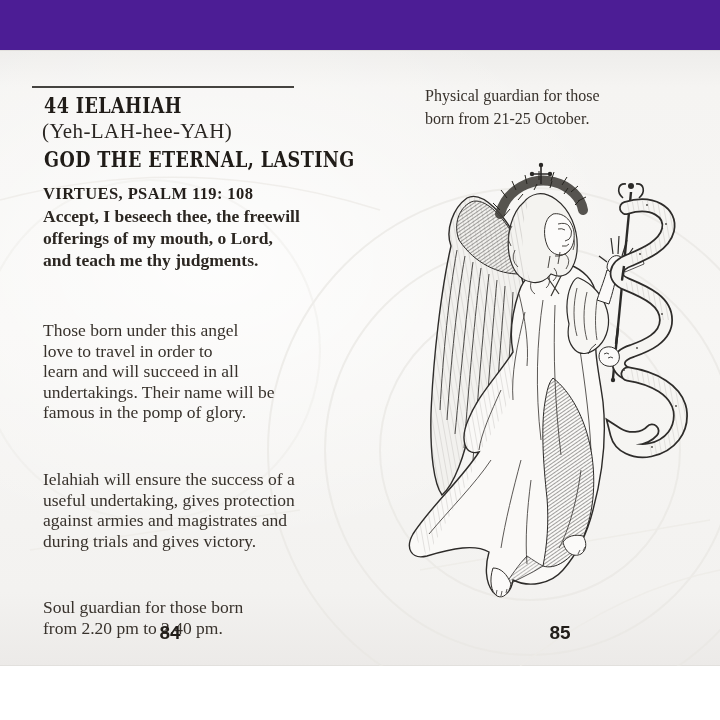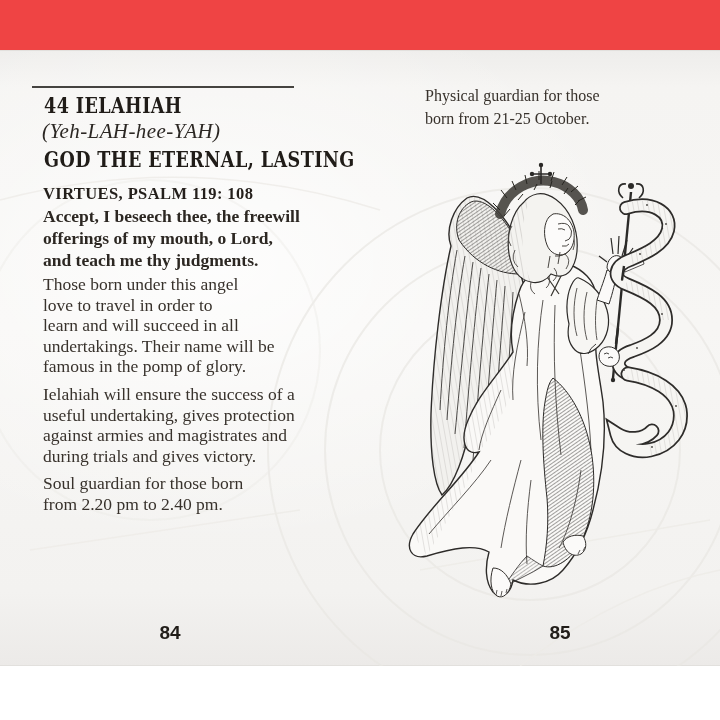--- a/index.html
+++ b/index.html
@@ -1,49 +1,49 @@
 <!DOCTYPE html>
 <html><head>
 <meta charset="utf-8">
 <style>
   * { margin:0; padding:0; box-sizing:border-box; }
   html,body { width:720px; height:720px; background:#ffffff; overflow:hidden;
     font-family:"Liberation Serif","DejaVu Serif",serif; }
-  .stage { position:relative; width:720px; height:532px; background:#ef4444; }
+  .stage { position:relative; width:720px; height:532px; background:#4c1d95; }
 
   
   .spread {
     position:absolute; left:0; top:50px; width:720px; height:616px;
     background:
       radial-gradient(ellipse 600px 400px at 30% 35%, rgba(255,255,255,.8), rgba(255,255,255,0) 70%),
       linear-gradient(180deg,#eeedeb 0%, #f5f4f2 6%, #f7f6f4 45%, #f3f2f0 88%, #eceae8 100%);
     box-shadow: inset 0 1px 0 #e2e0dd, inset 0 -1px 0 #e2e0dd;
   }
   .texture { position:absolute; inset:0; }
 
   
   .rule { position:absolute; left:32px; top:36px; width:262px; height:2px; background:#454340; }
   .display {
     font-family:"DejaVu Serif",serif; font-weight:bold; color:#201c18;
     font-size:22px; letter-spacing:.5px; transform:scaleX(.8); transform-origin:left center;
     display:inline-block; white-space:nowrap;
   }
   .title   { position:absolute; left:44px; top:42px; }
-  .pron    { position:absolute; left:42px; top:69px; font-style:italic; font-size:21px; color:#2b2723; letter-spacing:.4px; white-space:nowrap; }
+  .pron    { position:absolute; left:42px; top:69px; font-size:21px; color:#2b2723; letter-spacing:.4px; white-space:nowrap; }
   .epithet { position:absolute; left:44px; top:96px; }
   .psalm-head {
     position:absolute; left:43px; top:134px; font-weight:bold; font-size:16.5px;
     letter-spacing:.4px; color:#241f1b; white-space:nowrap;
   }
   .psalm-quote {
     position:absolute; left:43px; top:155px; font-weight:bold; 
     font-size:17.5px; line-height:22px; color:#2c2722;
   }
   .paras { position:absolute; left:43px; top:224px; width:345px; }
-  .paras p { font-size:17.5px; line-height:20.6px; color:#38322c; margin-bottom:7px; }
+  .paras p { font-size:17.5px; line-height:20.6px; color:#38322c; margin-bottom:7px;margin-top:46px; }
   .multiline { white-space:pre-line; }
 
   
   .caption { position:absolute; left:425px; top:35px; font-size:16px; line-height:22.5px; color:#38322c; }
   .illustration { position:absolute; left:400px; top:98px; width:300px; height:465px; }
 
   .pagenum {
     position:absolute; top:572px; width:80px; text-align:center;
     font-weight:bold; font-size:19px; color:#211d19; font-family:Liberation Sans, sans-serif;
   }

